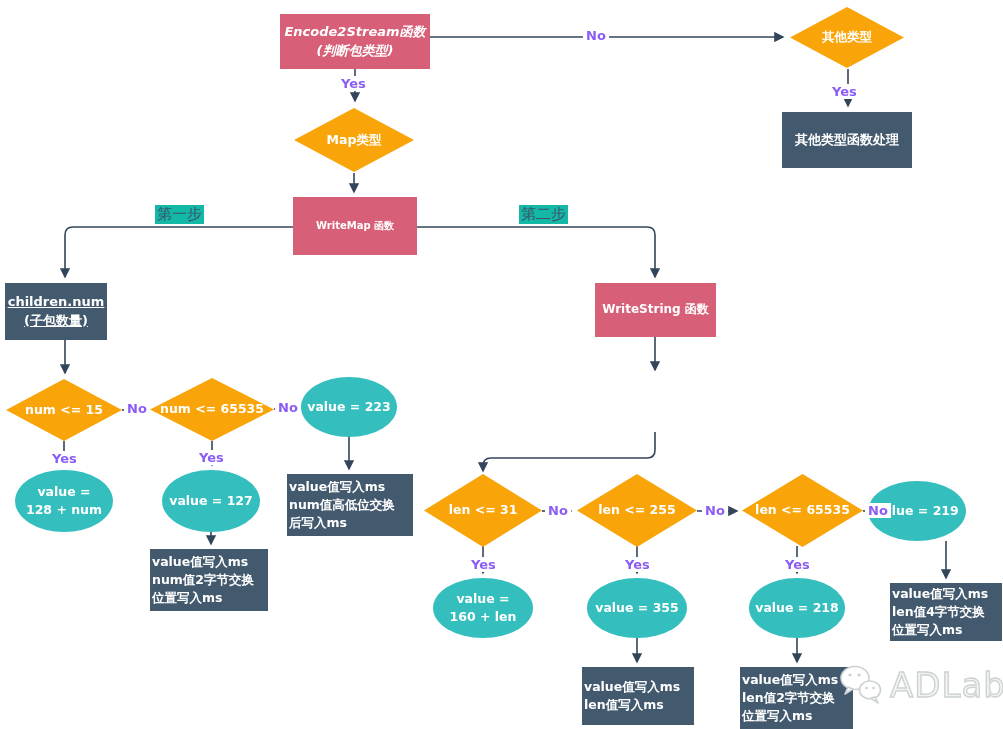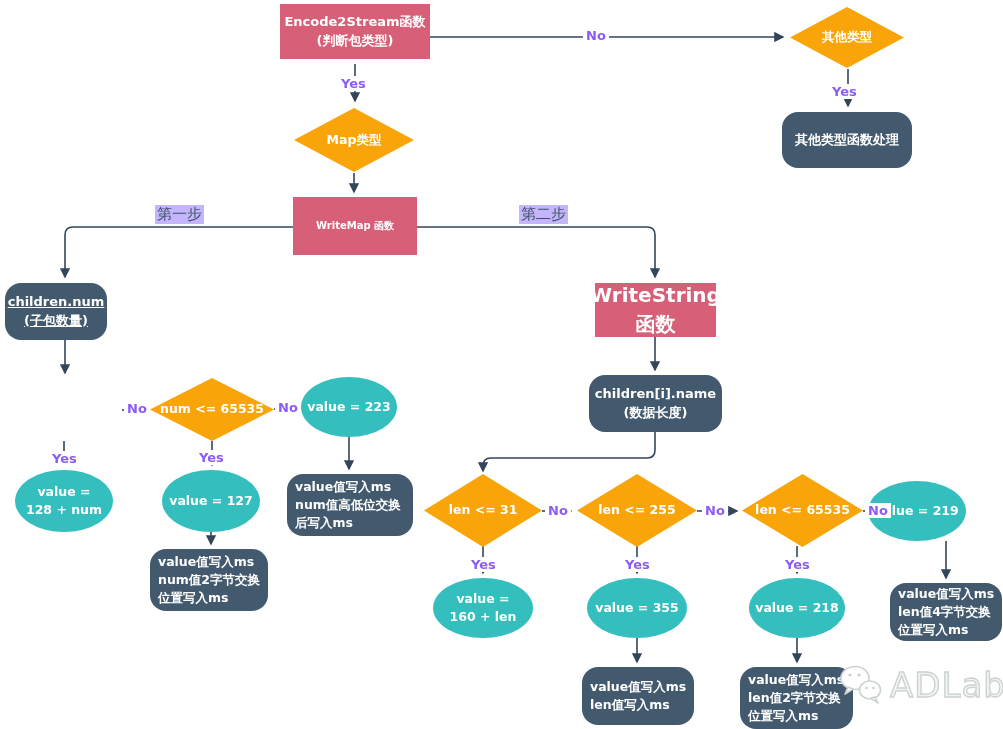--- a/index.html
+++ b/index.html
@@ -13,38 +13,38 @@
     background: #ffffff;
   }
   #edges { position: absolute; left: 0; top: 0; z-index: 1; }
   .node {
     position: absolute; z-index: 2;
     display: flex; align-items: center; justify-content: center;
     color: #ffffff; font-weight: bold; text-align: center;
     font-size: 13px; line-height: 1.45; white-space: pre-line;
   }
   .box-pink   { background: #d75f77; }
-  .box-slate  { background: #42596e; border-radius: 16px; }
-  .box-slate.left-text { justify-content: flex-start; text-align: left; padding-left: 8px; padding-right: 6px; font-size: 12.5px; }
+  .box-slate  { background: #42596e; }
+  .box-slate.left-text { justify-content: flex-start; text-align: left; padding-left: 2px; padding-right: 6px; font-size: 12.5px; }
   .diamond {
     background: #f9a50a;
     clip-path: polygon(50% 0%, 100% 50%, 50% 100%, 0% 50%);
     font-size: 12.5px;
   }
   .ellipse { background: #34bfbe; border-radius: 50%; font-size: 12.5px; }
   .edge-label {
     position: absolute; z-index: 3;
     color: #8b5cf6; font-weight: bold; font-size: 13px;
     background: #ffffff; padding: 0 3px; text-align: center;
     white-space: nowrap;
   }
   .step-label {
     position: absolute; z-index: 3;
     color: #3d5166; font-weight: normal; font-size: 15px;
-    background: #c4b5fd; padding: 0 2px; white-space: nowrap;
+    background: #14b8a6; padding: 0 2px; white-space: nowrap;
   }
   .watermark {
     position: absolute; left: 838px; top: 663px; z-index: 4;
     display: flex; align-items: center; gap: 6px;
   }
   .watermark-text {
     font-size: 34px; letter-spacing: 1px; color: #f2f4f4;
     -webkit-text-stroke: 1.3px #ccd1d2;
     text-shadow: 0 0 1px #c5cacb;
   }
@@ -81,56 +81,55 @@
       <path d="M863 511 L891 511" marker-end="url(#arrow)"></path>
       <path d="M946 541 L946 578" marker-end="url(#arrow)"></path>
       <path d="M483 546 L483 573" marker-end="url(#arrow)"></path>
       <path d="M637 546 L637 573" marker-end="url(#arrow)"></path>
       <path d="M637 638 L637 662" marker-end="url(#arrow)"></path>
       <path d="M797 546 L797 573" marker-end="url(#arrow)"></path>
       <path d="M797 638 L797 662" marker-end="url(#arrow)"></path>
     </g>
   </svg>
 
-  <div class="node box-pink" style="left:280px; top:4px; width:150px; height:55px;">Encode2Stream函数
+  <div class="node box-pink" style="left:280px; top:14px; width:150px; height:55px;font-style:italic;">Encode2Stream函数
 (判断包类型)</div>
 
   <div class="node diamond" style="left:790px; top:7px; width:114px; height:61px;">其他类型</div>
 
   <div class="node box-slate" style="left:782px; top:112px; width:130px; height:56px;">其他类型函数处理</div>
 
   <div class="node diamond" style="left:294px; top:108px; width:120px; height:64px;">Map类型</div>
 
   <div class="node box-pink" style="left:293px; top:197px; width:124px; height:58px; font-size:10px;">WriteMap 函数</div>
 
   <div class="node box-slate" style="left:5px; top:283px; width:102px; height:57px;text-decoration:underline;">children.num
 (子包数量)</div>
 
+  <div class="node diamond" style="left:6px; top:379px; width:116px; height:62px;">num &lt;= 15</div>
 
   <div class="node diamond" style="left:150px; top:378px; width:124px; height:63px;">num &lt;= 65535</div>
 
   <div class="node ellipse" style="left:301px; top:377px; width:96px; height:60px;text-align:center;">value = 223</div>
 
   <div class="node ellipse" style="left:15px; top:470px; width:98px; height:62px;">value =
 128 + num</div>
 
   <div class="node ellipse" style="left:162px; top:470px; width:98px; height:62px;">value = 127</div>
 
   <div class="node box-slate left-text" style="left:287px; top:474px; width:126px; height:62px;">value值写入ms
 num值高低位交换
 后写入ms</div>
 
   <div class="node box-slate left-text" style="left:150px; top:549px; width:118px; height:62px;">value值写入ms
 num值2字节交换
 位置写入ms</div>
 
-  <div class="node box-pink" style="left:595px; top:283px; width:121px; height:54px; font-size:20px;">WriteString 函数</div>
+  <div class="node box-pink" style="left:595px; top:283px; width:121px; height:54px; font-size:12px;">WriteString 函数</div>
 
-  <div class="node box-slate" style="left:589px; top:375px; width:133px; height:57px;">children[i].name
-(数据长度)</div>
 
   <div class="node diamond" style="left:424px; top:474px; width:118px; height:73px;">len &lt;= 31</div>
 
   <div class="node diamond" style="left:577px; top:474px; width:120px; height:73px;">len &lt;= 255</div>
 
   <div class="node diamond" style="left:742px; top:474px; width:121px; height:73px;">len &lt;= 65535</div>
 
   <div class="node ellipse" style="left:868px; top:481px; width:98px; height:60px;">value = 219</div>
 
   <div class="node ellipse" style="left:433px; top:578px; width:100px; height:60px;">value =

